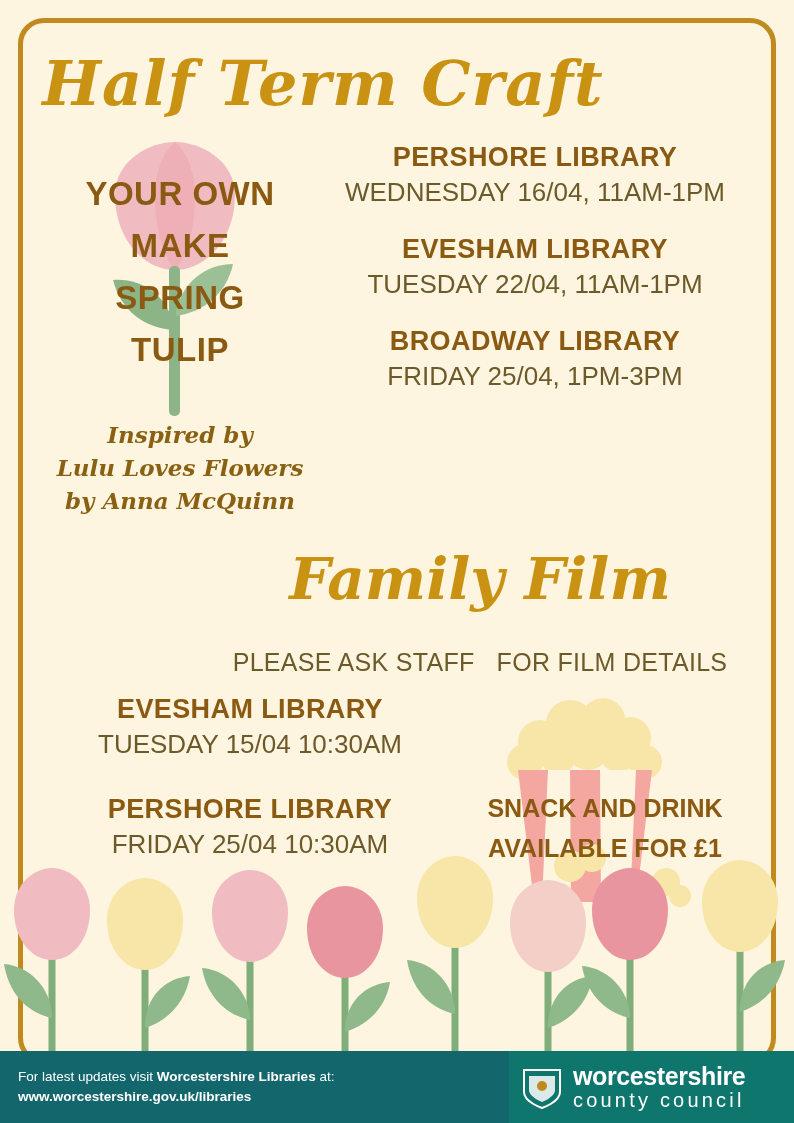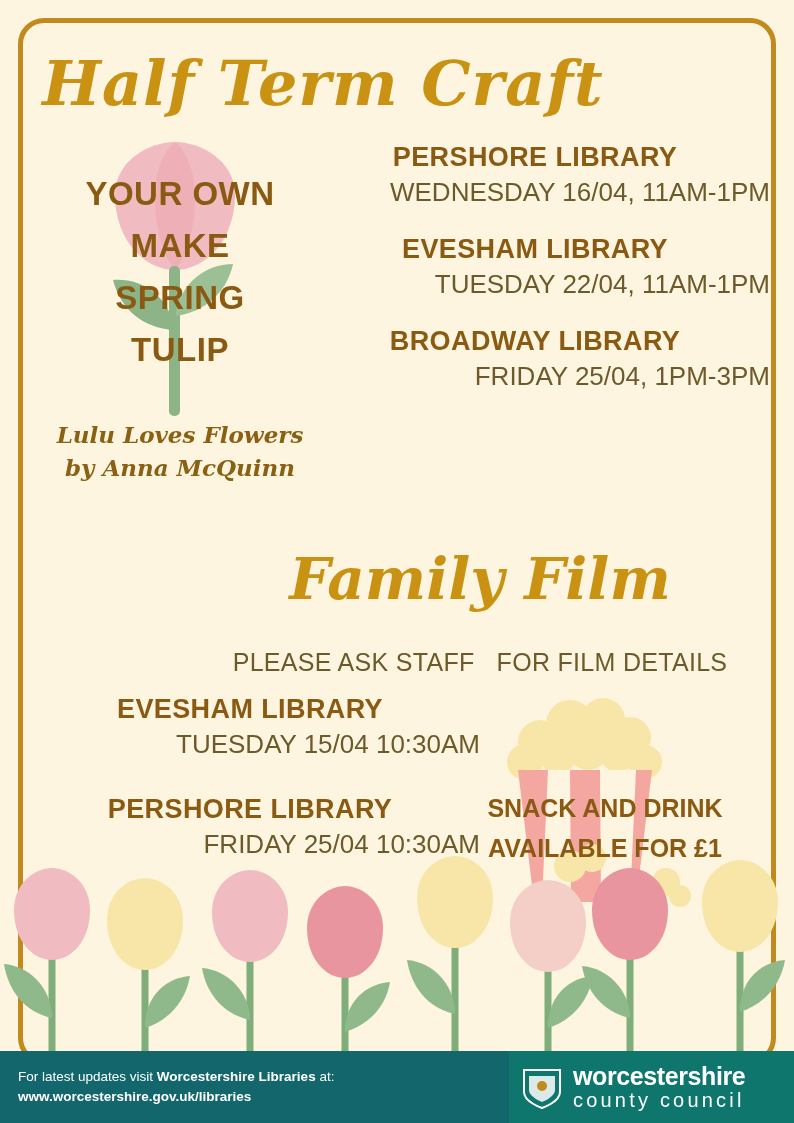--- a/index.html
+++ b/index.html
@@ -98,21 +98,20 @@
     font-weight: bold;
     font-size: 27px;
     color: #8a5a12;
     letter-spacing: 0.4px;
     line-height: 34px;
   }
   .event .when {
     font-size: 26px;
     color: #6d5a2a;
     line-height: 36px;
-    text-align: right;
   }
 
   .title-film {
     position: absolute;
     left: 180px;
     top: 545px;
     width: 600px;
     text-align: center;
     font-family: "DejaVu Serif", serif;
     font-style: italic;
@@ -233,20 +232,21 @@
   </svg>
 
   <div class="make-block">
     <div>YOUR OWN</div>
     <div>MAKE</div>
     <div>SPRING</div>
     <div>TULIP</div>
   </div>
 
   <div class="inspired-block">
+    <div>Inspired by</div>
     <div>Lulu Loves Flowers</div>
     <div>by Anna McQuinn</div>
   </div>
 
   <div class="craft-events">
     <div class="event">
       <div class="lib">PERSHORE LIBRARY</div>
       <div class="when">WEDNESDAY 16/04, 11AM-1PM</div>
     </div>
     <div class="event">

